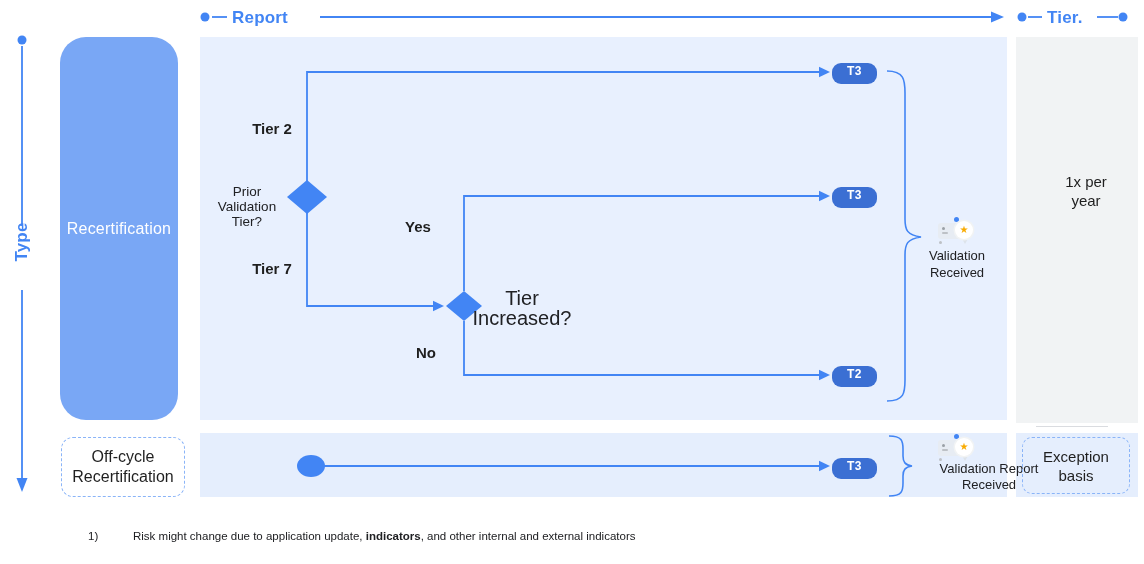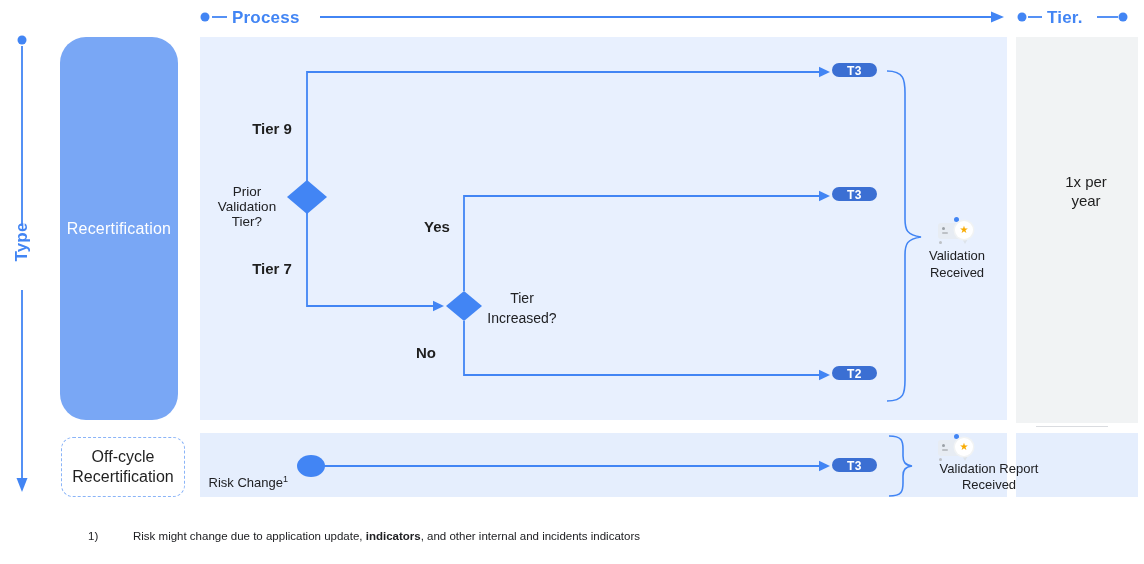--- a/index.html
+++ b/index.html
@@ -37,32 +37,32 @@
   .exception-box { left:1022px; top:437px; width:108px; height:57px; border-radius:10px;
                    border:1.5px dashed #8ab4f8; display:flex; align-items:center; justify-content:center;
                    text-align:center; color:#1f1f1f; font-size:15px; font-weight:500;
                    line-height:19px; white-space:pre-line; }
 
   
   .lbl { color:#202124; white-space:pre-line; }
   .branch { font-weight:700; font-size:15px; color:#1f1f1f; }
   .tier3-label { left:240px; top:120px; width:64px; text-align:center; }
   .tier2-label { left:240px; top:260px; width:64px; text-align:center; }
-  .yes-label { left:405px; top:218px; width:64px; text-align:center; }
+  .yes-label { left:405px; top:218px; width:64px; }
   .no-label  { left:394px; top:344px; width:64px; text-align:center; }
   .prior-label { left:203px; top:184px; width:88px; text-align:center; font-size:13.5px; line-height:15px; }
-  .tierinc-label { left:472px; top:288px; width:100px; text-align:center; font-size:14px; line-height:20px; }
+  .tierinc-label { left:472px; top:288px; width:100px; text-align:center; font-size:20px; line-height:20px; }
   .valrec-label { left:907px; top:247px; width:100px; text-align:center; font-size:13px; line-height:17px; }
   .valrep-label { left:930px; top:461px; width:118px; text-align:center; font-size:13px; line-height:16px; }
   .riskchange-label { left:204px; top:459px; width:84px; text-align:right; font-size:13px; }
   .riskchange-label sup { font-size:9px; }
   .peryear-label { left:1016px; top:172px; width:140px; text-align:center; font-size:15px; line-height:19px; color:#1f1f1f; white-space:pre-line; }
 
   
-  .pill { width:45px; height:14px; border-radius:9px; background:#3b6fd3; color:#fff;
+  .pill { width:45px; height:21px; border-radius:9px; background:#3b6fd3; color:#fff;
           font-size:12px; font-weight:700; text-align:center; line-height:17px; letter-spacing:.5px; }
   .pill-t3-top { left:832px; top:63px; }
   .pill-t3-mid { left:832px; top:187px; }
   .pill-t2     { left:832px; top:366px; }
   .pill-t3-off { left:832px; top:458px; }
 
   
   .vicon { width:38px; height:30px; }
   .vicon-main { left:938px; top:216px; }
   .vicon-off  { left:938px; top:433px; }
@@ -136,34 +136,34 @@
       <polygon points="819,369.8 830,375 819,380.2"></polygon>
       <polygon points="819,460.8 830,466 819,471.2"></polygon>
 
       <polygon points="307,180 327,197 307,214 287,197"></polygon>
       <polygon points="464,291 482,306 464,321 446,306"></polygon>
 
       <ellipse cx="311" cy="466" rx="14" ry="11"></ellipse>
     </g>
   </svg>
 
-  <div class="abs axis-label process-label">Process</div>
+  <div class="abs axis-label process-label">Report</div>
   <div class="abs axis-label freq-label">Tier.</div>
   <div class="abs axis-label type-label">Type</div>
 
   <div class="abs recert-box">
     <span>Recertification</span>
   </div>
   <div class="abs offcycle-box">Off-cycle
 Recertification</div>
 
   <div class="abs lbl prior-label">Prior
 Validation
 Tier?</div>
-  <div class="abs branch tier3-label">Tier 9</div>
+  <div class="abs branch tier3-label">Tier 2</div>
   <div class="abs branch tier2-label">Tier 7</div>
   <div class="abs branch yes-label">Yes</div>
   <div class="abs branch no-label">No</div>
   <div class="abs lbl tierinc-label">Tier
 Increased?</div>
 
   <div class="abs pill pill-t3-top">T3</div>
   <div class="abs pill pill-t3-mid">T3</div>
   <div class="abs pill pill-t2">T2</div>
   <div class="abs pill pill-t3-off">T3</div>
@@ -176,39 +176,38 @@
     </div>
     <div class="gdot"></div>
     <div class="ribbon"></div>
     <div class="badge">
       <span class="star">★</span>
     </div>
   </div>
   <div class="abs lbl valrec-label">Validation
 Received</div>
 
-  <div class="abs lbl riskchange-label">
-    <span>Risk Change</span><sup>1</sup>
-  </div>
   <div class="abs vicon vicon-off">
     <div class="bluedot"></div>
     <div class="panel">
       <div class="pdot1"></div>
         <div class="pdot2"></div>
     </div>
     <div class="gdot"></div>
     <div class="ribbon"></div>
     <div class="badge">
       <span class="star">★</span>
     </div>
   </div>
   <div class="abs lbl valrep-label">Validation Report
 Received</div>
 
   <div class="abs peryear-label">1x per
 year</div>
+  <div class="abs exception-box">Exception
+basis</div>
 
   <div class="abs footnote footnote-marker">1)</div>
   <div class="abs footnote footnote-text">
-    <span>Risk might change due to application update, </span><b>indicators</b><span>, and other internal and incidents indicators</span>
+    <span>Risk might change due to application update, </span><b>indicators</b><span>, and other internal and external indicators</span>
   </div>
 
 </div>
 
 </body></html>

